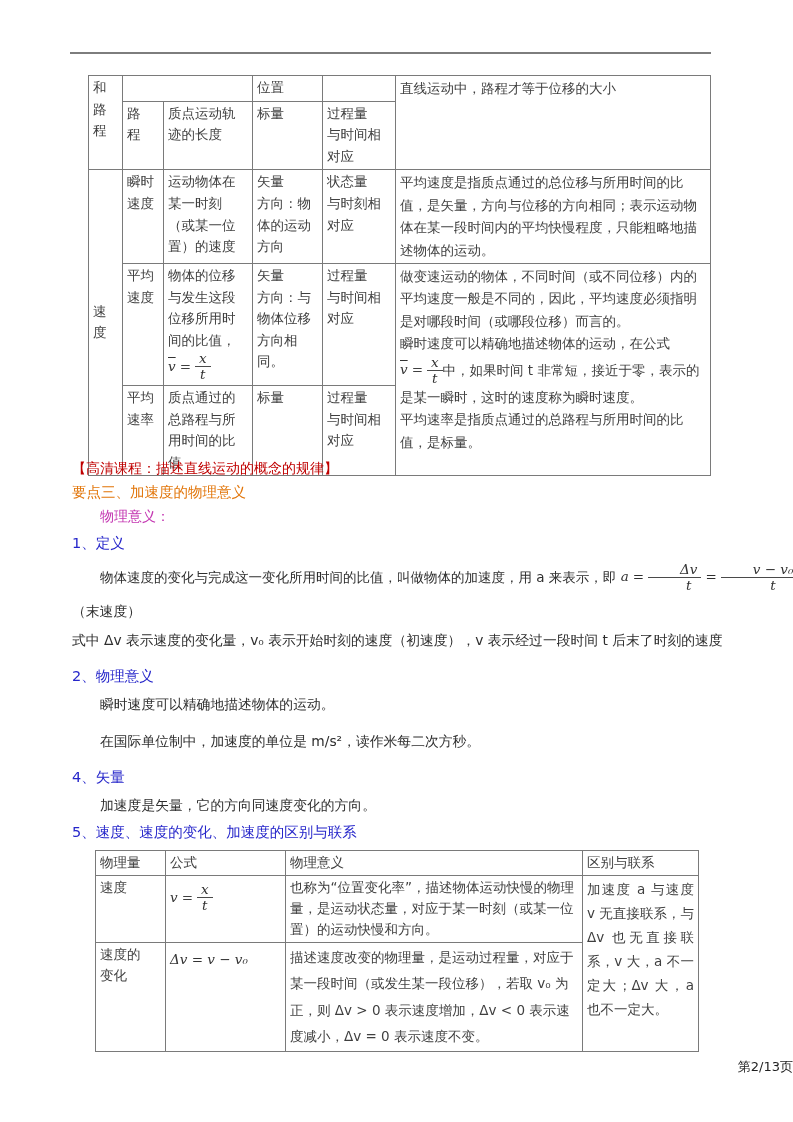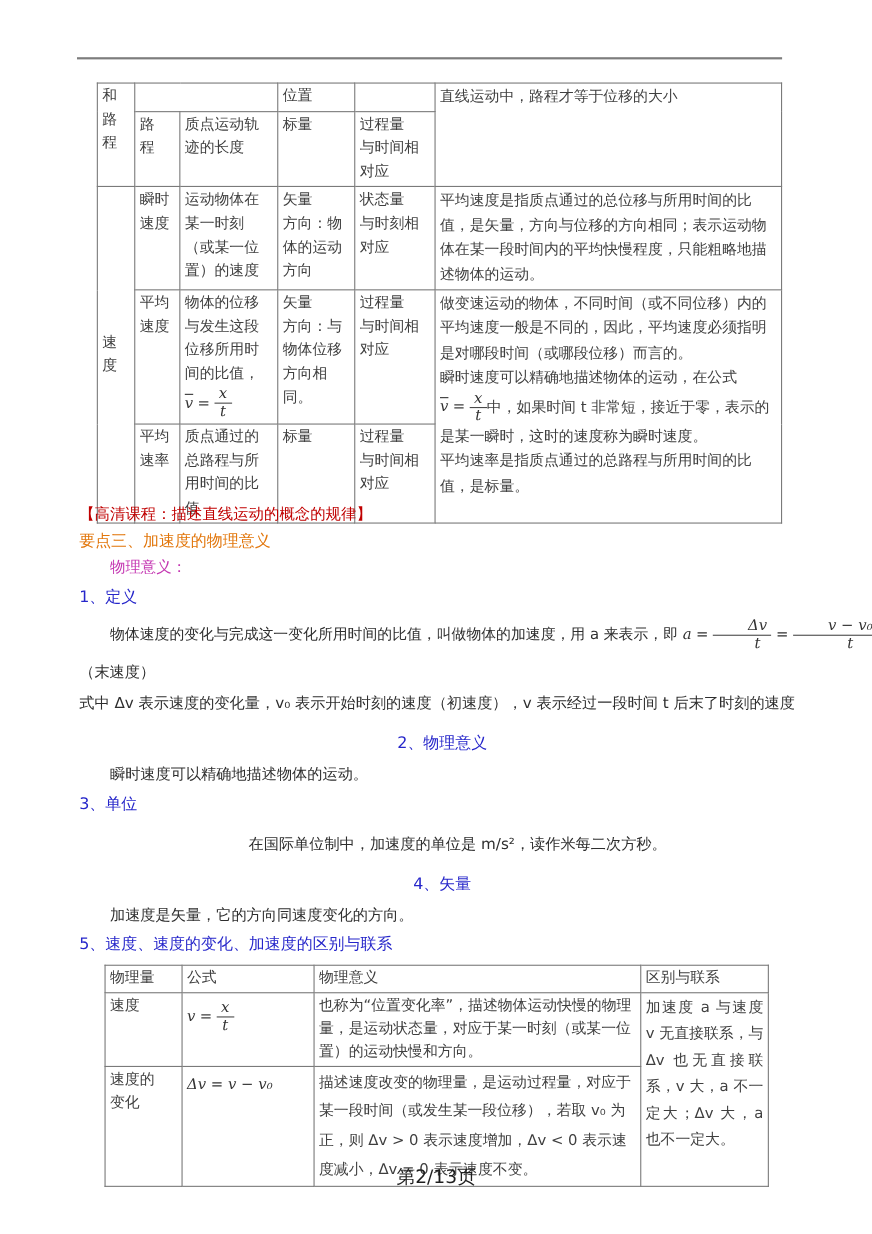--- a/index.html
+++ b/index.html
@@ -33,31 +33,31 @@
   
   .sections{position:absolute;left:72px;top:458px;width:660px;}
   .hd{margin:0;font-size:14.5px;font-weight:normal;line-height:1.45;}
   .hd-red{color:#c00000;font-size:14px;}
   .hd-orange{color:#e2760b;margin-top:4px;}
   .hd-pink{color:#c437b2;font-size:14px;margin-top:3px;margin-left:28px;}
   .hd-blue{color:#2626ca;margin-top:6px;}
   .body-p{margin:6px 0 0 28px;font-size:13.8px;line-height:1.6;color:#2e2e2e;}
   .def-line{margin:8px 0 0 0;text-indent:28px;font-size:13.5px;white-space:nowrap;}
   .def-follow{margin:7px 0 0 0;font-size:13.8px;line-height:1.6;}
-  .gap-top{margin-top:15px;text-align:center;}
+  .gap-top{margin-top:15px;}
 
   
   .t2{width:603px;margin:7px 0 0 23px;}
   .t2 td{line-height:1.55;}
   .t2 .hrow td{height:20px;}
   .t2 .meaning2{line-height:1.95;}
   .t2 .relation{line-height:1.78;text-align:justify;margin-top:45px;}
   .t2 .frm{padding-top:6px;}
 
-  .footer{position:absolute;left:0;top:1058px;width:793px;text-align:center;font-size:17px;color:#1f1f1f;}
+  .footer{position:absolute;left:0;top:1058px;width:793px;text-align:right;font-size:13px;color:#1f1f1f;}
 </style>
 </head>
 <body>
 
 <div class="page">
 
   <div class="top-rule"></div>
 
   <table class="t1">
     <colgroup>
@@ -129,21 +129,20 @@
     <p class="hd hd-pink">物理意义：</p>
 
     <p class="hd hd-blue">1、定义</p>
     <p class="def-line"><span>物体速度的变化与完成这一变化所用时间的比值，叫做物体的加速度，用 a 来表示，即</span> <span class="formula"><span class="mi">a</span><span class="eq">=</span><span class="frac"><span class="num">Δv</span><span class="den">t</span></span><span class="eq">=</span><span class="frac"><span class="num">v − v₀</span><span class="den">t</span></span></span></p>
     <p class="def-follow">（末速度）</p>
     <p class="def-follow">式中 Δv 表示速度的变化量，v₀ 表示开始时刻的速度（初速度），v 表示经过一段时间 t 后末了时刻的速度</p>
 
     <p class="hd hd-blue gap-top">2、物理意义</p>
     <p class="body-p">瞬时速度可以精确地描述物体的运动。</p>
 
-    <p class="hd hd-blue">3、单位</p>
     <p class="body-p gap-top">在国际单位制中，加速度的单位是 m/s²，读作米每二次方秒。</p>
 
     <p class="hd hd-blue gap-top">4、矢量</p>
     <p class="body-p">加速度是矢量，它的方向同速度变化的方向。</p>
 
     <p class="hd hd-blue">5、速度、速度的变化、加速度的区别与联系</p>
 
     <table class="t2">
       <colgroup>
           <col style="width:70px">

